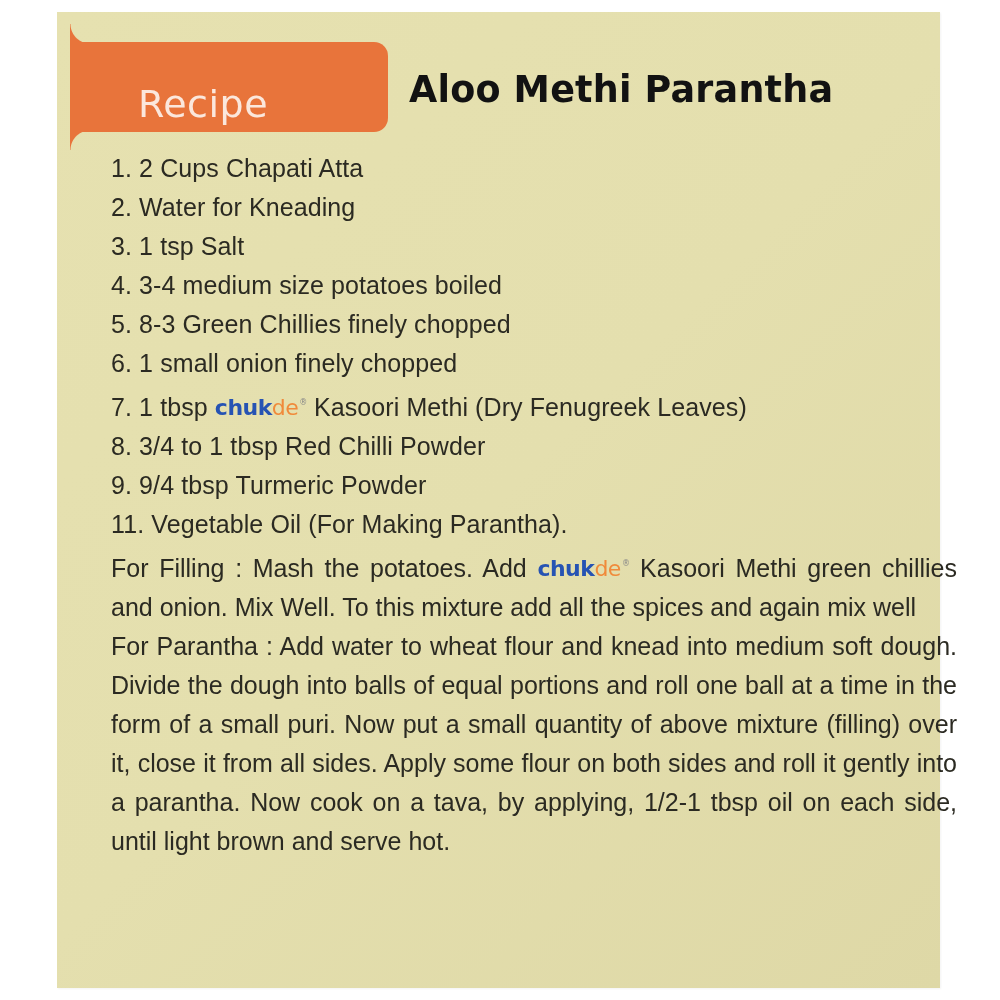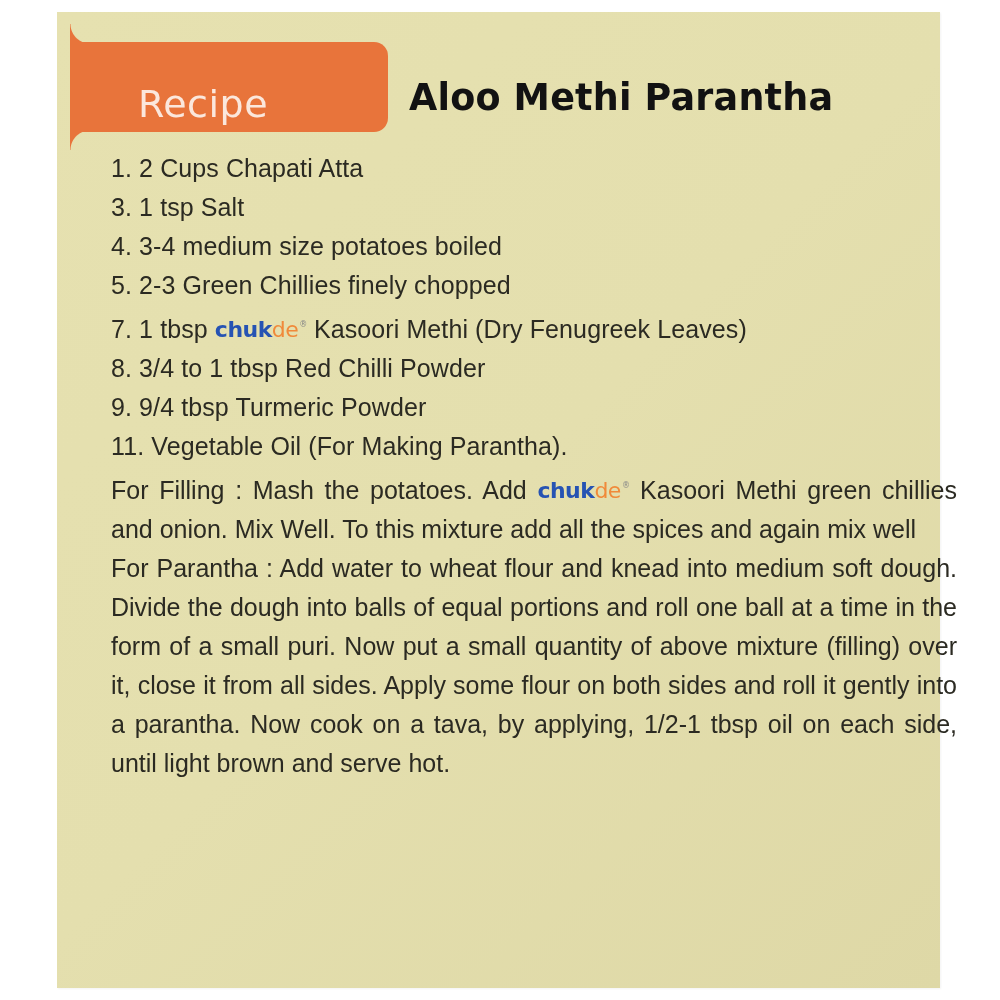--- a/index.html
+++ b/index.html
@@ -24,21 +24,21 @@
   }
   .tab-label {
     position:absolute; left:0; right:0; top:0; bottom:0;
     display:flex; align-items:center; justify-content:center;
     padding-right:52px;
     font-family:"DejaVu Sans", sans-serif; font-size:38px; color:#fbe7dc;
     letter-spacing:0.5px;
     margin-top:33px;
   }
   .title {
-    position:absolute; left:352px; top:64px;
+    position:absolute; left:352px; top:56px;
     font-family:"DejaVu Sans", sans-serif; font-weight:bold; font-size:36.5px;
     color:#121212; white-space:nowrap; letter-spacing:0.2px;
   }
   .content {
     position:absolute; left:14px; top:137px; width:846px;
     font-family:"Liberation Sans", sans-serif; font-size:25px; color:#2b2a22;
     line-height:39px;
     margin-left:40px;
   }
   .ing { white-space:nowrap; letter-spacing:0.1px; }
@@ -56,23 +56,25 @@
 
 <div class="card">
   <div class="tab">
     <div class="tab-label">Recipe</div>
   </div>
   <div class="title">Aloo Methi Parantha</div>
 
   <div class="content">
     <div>
       <div class="ing">1. 2 Cups Chapati Atta</div>
+      <div class="ing">2. Water for Kneading</div>
       <div class="ing">3. 1 tsp Salt</div>
       <div class="ing">4. 3-4 medium size potatoes boiled</div>
-      <div class="ing">5. 2-3 Green Chillies finely chopped</div>
+      <div class="ing">5. 8-3 Green Chillies finely chopped</div>
+      <div class="ing">6. 1 small onion finely chopped</div>
       <div class="ing">
         <span>7. 1 tbsp </span><span class="brand"><span class="b1">chuk</span><span class="b2">de</span><span class="reg">®</span></span><span> Kasoori Methi (Dry Fenugreek Leaves)</span>
       </div>
       <div class="ing">8. 3/4 to 1 tbsp Red Chilli Powder</div>
       <div class="ing">9. 9/4 tbsp Turmeric Powder</div>
       <div class="ing">11. Vegetable Oil (For Making Parantha).</div>
     </div>
 
     <div class="para">
       <span>For Filling : Mash the potatoes. Add </span><span class="brand"><span class="b1">chuk</span><span class="b2">de</span><span class="reg">®</span></span><span> Kasoori Methi green chillies and onion. Mix Well. To this mixture add all the spices and again mix well</span>

